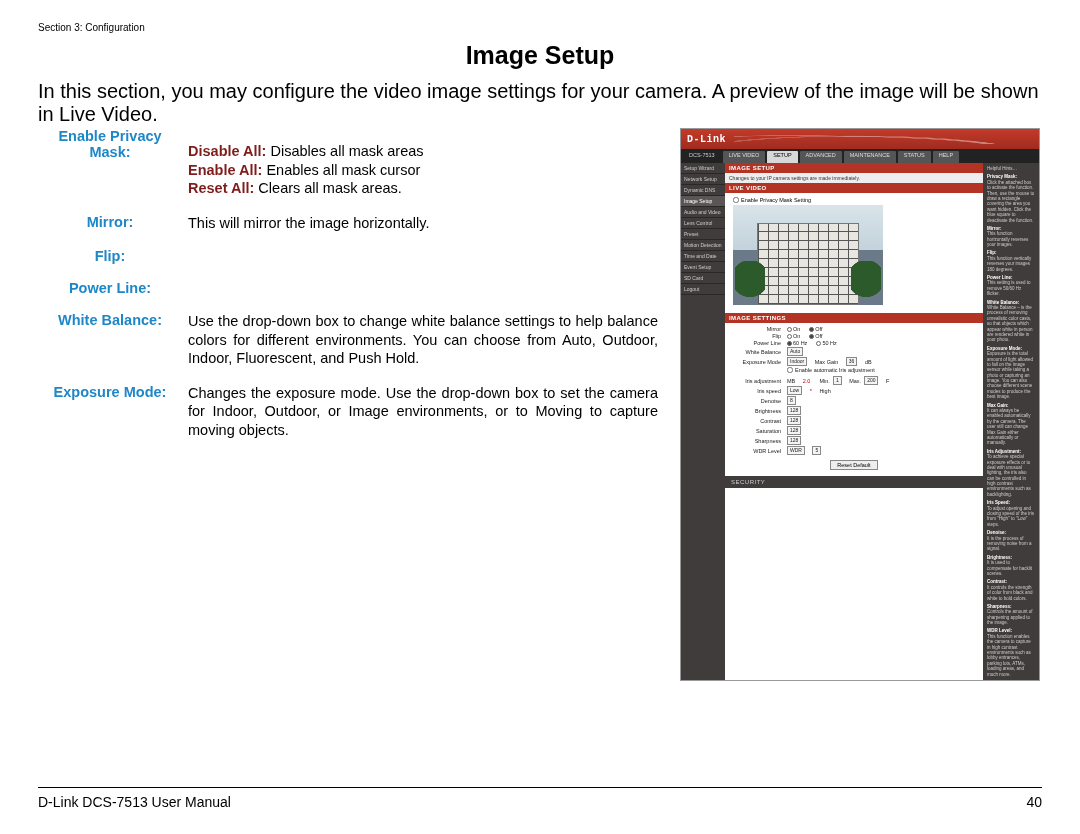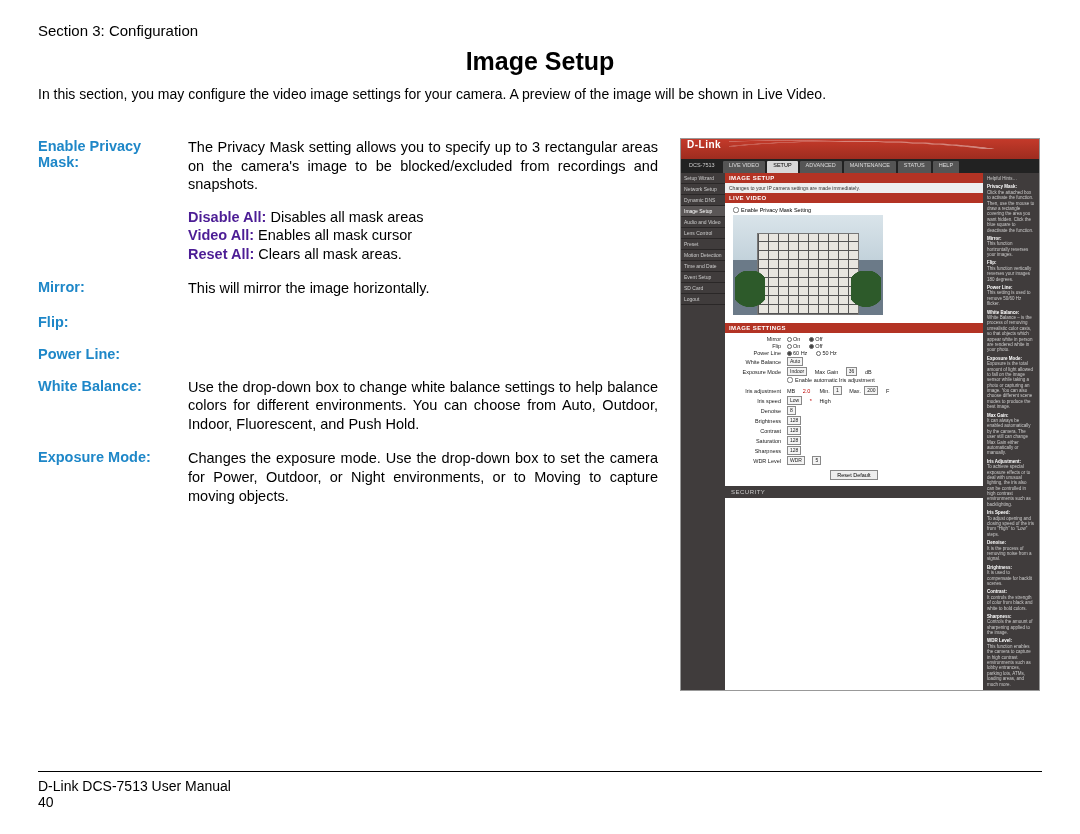--- a/index.html
+++ b/index.html
@@ -6,44 +6,43 @@
   body {
     width: 1080px;
     height: 834px;
     font-family: "Myriad Pro", "Segoe UI", Arial, sans-serif;
     font-size: 14.5px;
     color: #000;
     background: #fff;
     position: relative;
     padding: 22px 38px 0 38px;
   }
-  .section-header { font-size: 15px; margin-bottom: 8px; }
+  .section-header { font-size: 10px; margin-bottom: 8px; }
   h1.page-title { font-size: 25px; font-weight: bold; text-align: center; margin: 8px 0 10px 0; }
-  .intro { font-size: 14px; margin-bottom: 36px; }
+  .intro { font-size: 20px; margin-bottom: 2px; }
   .columns { display: flex; gap: 22px; }
   .left-col { width: 620px; }
   .right-col { width: 360px; }
   .def { display: flex; margin-bottom: 16px; }
-  .def-label { width: 150px; flex-shrink: 0; text-align: left; font-weight: bold; color: #1e87c8; padding-right: 6px; }
+  .def-label { width: 150px; flex-shrink: 0; text-align: center; font-weight: bold; color: #1e87c8; padding-right: 6px; }
   .def-body { flex: 1; text-align: justify; text-justify: inter-word; line-height: 1.28; }
   .def-body .sub { margin-top: 14px; }
-  .def-body .sub strong { color: #4c1d95; }
+  .def-body .sub strong { color: #7f1d1d; }
   .footer {
     position: absolute;
     left: 38px; right: 38px; bottom: 24px;
     border-top: 1px solid #000;
     padding-top: 6px;
     display: flex; justify-content: space-between;
     font-size: 14px;
-    flex-direction: column;
   }
 
   
   .shot { width: 360px; border: 1px solid #999; font-size: 6px; background: #fff; }
-  .shot .brandbar { height: 20px; background: linear-gradient(#c43a2a,#9e2c1f); display:flex; align-items:flex-start; padding:0 6px; }
+  .shot .brandbar { height: 20px; background: linear-gradient(#c43a2a,#9e2c1f); display:flex; align-items:center; padding:0 6px;font-family:Liberation Mono, monospace; }
   .shot .brand { color:#fff; font-weight:bold; font-size:10px; letter-spacing:0.5px; }
   .shot .swoosh { flex:1; height:10px; margin-left:8px;
     background: radial-gradient(ellipse at 20% 150%, transparent 60%, rgba(255,255,255,0.25) 61%, rgba(255,255,255,0.25) 64%, transparent 65%),
                 radial-gradient(ellipse at 40% 180%, transparent 60%, rgba(255,255,255,0.2) 61%, rgba(255,255,255,0.2) 64%, transparent 65%);
   }
   .shot .tabrow { background:#222; height:14px; display:flex; gap:2px; padding:2px 0 0 44px; }
   .shot .tab { background:#555; color:#ddd; padding:1px 6px; font-size:5.5px; border-radius:1px 1px 0 0; }
   .shot .tab.active { background:#d8d8d8; color:#000; }
   .shot .body { display:flex; background:#222; }
   .shot .sidebar { width:44px; background:#403c3c; }
@@ -86,24 +85,23 @@
 <h1 class="page-title">Image Setup</h1>
 
 <p class="intro">In this section, you may configure the video image settings for your camera. A preview of the image will be shown in Live Video.</p>
 
 <div class="columns">
   <div class="left-col">
 
     <div class="def">
       <div class="def-label">Enable Privacy Mask:</div>
       <div class="def-body">
-        <div class="just">The Privacy Mask setting allows you to specify up to 3 rectangular areas on the camera's image to be blocked/excluded from recordings and snapshots.</div>
         <div class="sub">
           <div><strong>Disable All:</strong><span> Disables all mask areas</span></div>
-          <div><strong>Video All:</strong><span> Enables all mask cursor</span></div>
+          <div><strong>Enable All:</strong><span> Enables all mask cursor</span></div>
           <div><strong>Reset All:</strong><span> Clears all mask areas.</span></div>
         </div>
       </div>
     </div>
 
     <div class="def">
       <div class="def-label">Mirror:</div>
       <div class="def-body">This will mirror the image horizontally.</div>
     </div>
 
@@ -115,21 +113,21 @@
       <div class="def-label">Power Line:</div>
     </div>
 
     <div class="def">
       <div class="def-label">White Balance:</div>
       <div class="def-body just">Use the drop-down box to change white balance settings to help balance colors for different environments. You can choose from Auto, Outdoor, Indoor, Fluorescent, and Push Hold.</div>
     </div>
 
     <div class="def">
       <div class="def-label">Exposure Mode:</div>
-      <div class="def-body just">Changes the exposure mode. Use the drop-down box to set the camera for Power, Outdoor, or Night environments, or to Moving to capture moving objects.</div>
+      <div class="def-body just">Changes the exposure mode. Use the drop-down box to set the camera for Indoor, Outdoor, or Image environments, or to Moving to capture moving objects.</div>
     </div>
 
   </div>
 
   <div class="right-col">
     <div class="shot">
       <div class="brandbar">
           <span class="brand">D-Link</span>
           <span class="swoosh"></span>
         </div>

